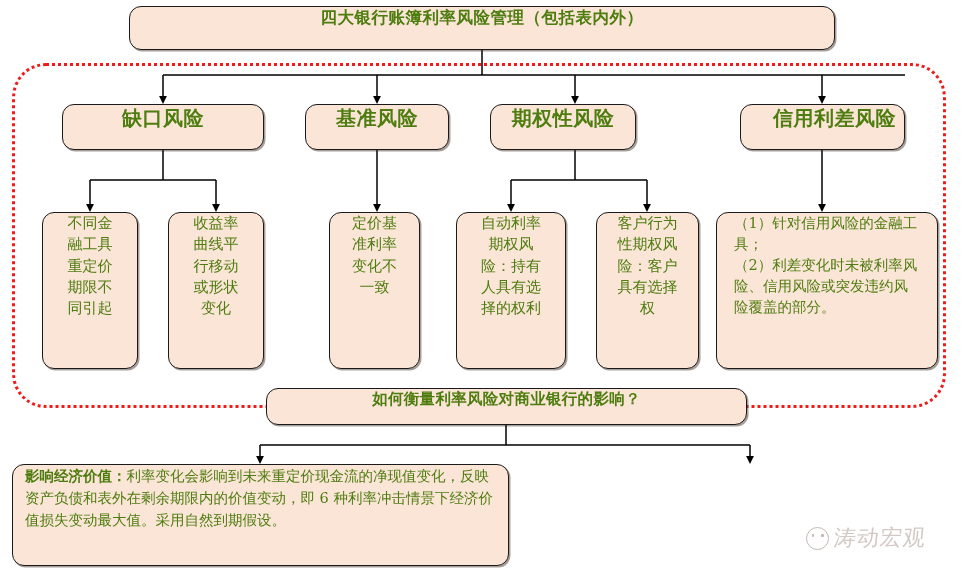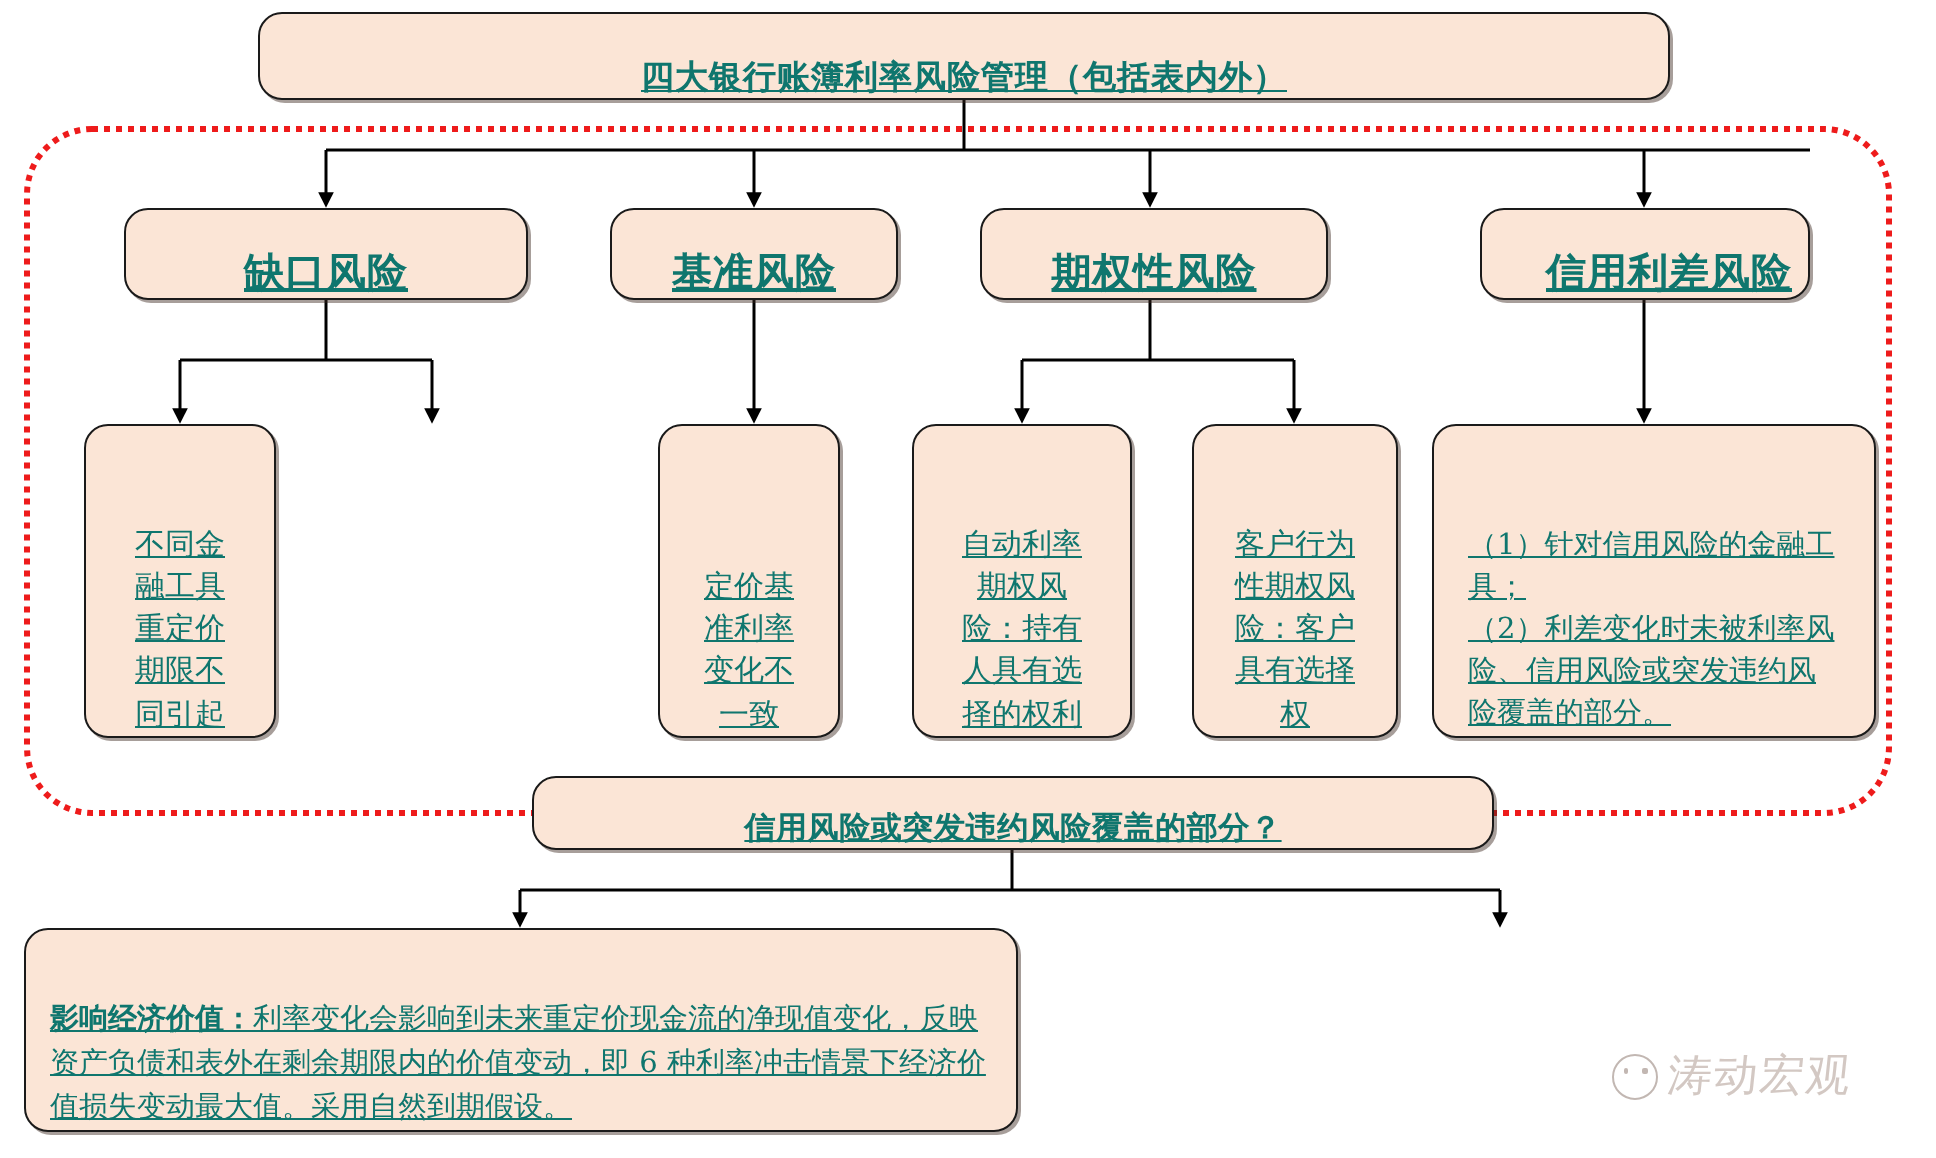--- a/index.html
+++ b/index.html
@@ -25,28 +25,27 @@
     height: 579px;
     pointer-events: none;
   }
   .box {
     position: absolute;
     box-sizing: border-box;
     background: #fbe5d6;
     border: 1.6px solid #1a1a1a;
     border-radius: 12px;
     display: flex;
-    align-items: flex-end;
+    align-items: flex-start;
     justify-content: center;
     text-align: center;
-    color: #0f766e;
+    color: #4d7c0f;
     font-family: "DejaVu Serif", "Liberation Serif", serif;
     line-height: 1.30;
     box-shadow: 1.5px 1.5px 0 rgba(60,40,30,0.45);
-    text-decoration: underline;
   }
   .box .txt {
     display: block;
     padding: 0 4px;
     white-space: pre-line;
   }
   
   #title-box {
     left: 129px; top: 6px; width: 706px; height: 44px;
     font-size: 16.5px; font-weight: bold; letter-spacing: 0.5px;
@@ -54,21 +53,21 @@
   
   .cat {
     height: 46px;
     font-size: 20px;
     font-weight: bold;
     letter-spacing: 0.5px;
     top: 104px;
   }
   #cat-0 { left: 62px;  width: 202px; }
   #cat-1 { left: 305px; width: 144px; }
-  #cat-2 { left: 490px; width: 174px; }
+  #cat-2 { left: 490px; width: 146px; }
   #cat-3 { left: 740px; width: 165px; padding-left: 24px; }
 
   
   .leaf {
     top: 212px;
     height: 157px;
     font-size: 15px;
     line-height: 1.42;
   }
   #leaf-0 { left: 42px;  width: 96px; }
@@ -222,20 +221,27 @@
       <span class="txt">信用利差风险</span>
     </div>
 
     <div class="box leaf" id="leaf-0">
       <span class="txt">不同金
 融工具
 重定价
 期限不
 同引起</span>
     </div>
+    <div class="box leaf" id="leaf-1">
+      <span class="txt">收益率
+曲线平
+行移动
+或形状
+变化</span>
+    </div>
     <div class="box leaf" id="leaf-3">
       <span class="txt">自动利率
 期权风
 险：持有
 人具有选
 择的权利</span>
     </div>
     <div class="box leaf" id="leaf-2">
       <span class="txt">定价基
 准利率
@@ -248,21 +254,21 @@
 险：客户
 具有选择
 权</span>
     </div>
     <div class="box leaf" id="leaf-5">
       <span class="txt">（1）针对信用风险的金融工具；
 （2）利差变化时未被利率风险、信用风险或突发违约风险覆盖的部分。</span>
     </div>
 
     <div class="box" id="question-box">
-      <span class="txt">信用风险或突发违约风险覆盖的部分？</span>
+      <span class="txt">如何衡量利率风险对商业银行的影响？</span>
     </div>
 
     <div class="box bottom" id="bottom-0">
       <span class="txt"><span class="lead">影响经济价值：</span><span>利率变化会影响到未来重定价现金流的净现值变化，反映资产负债和表外在剩余期限内的价值变动，即 6 种利率冲击情景下经济价值损失变动最大值。采用自然到期假设。</span></span>
     </div>
 
   </div>
 
   <div id="watermark">
     <span class="wm-logo"></span>

